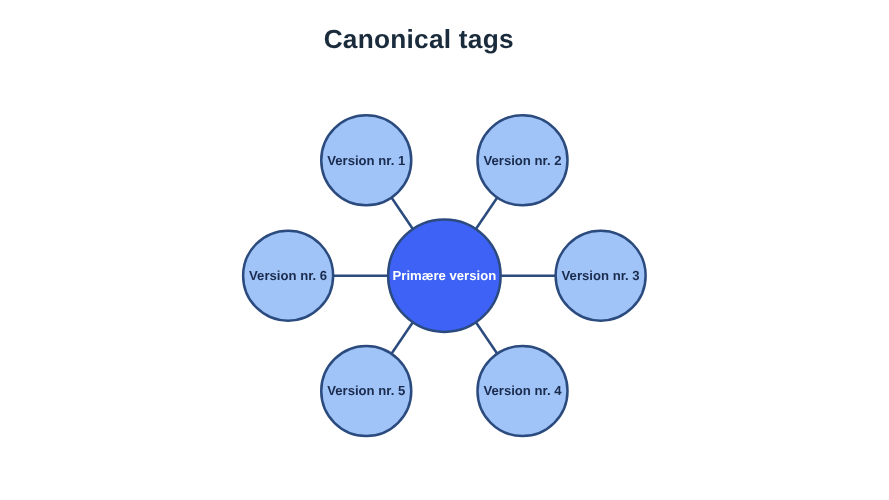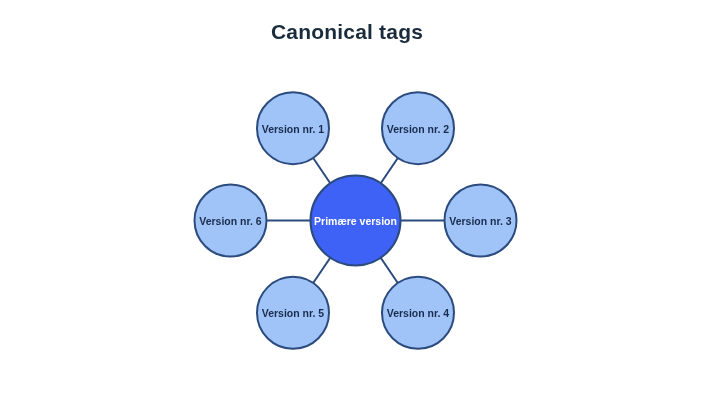--- a/index.html
+++ b/index.html
@@ -15,21 +15,21 @@
     overflow: hidden;
   }
   #canvas {
     position: relative;
     width: 711px;
     height: 400px;
     background: #ffffff;
   }
   #diagram-title {
     position: absolute;
-    left: 12px;
+    left: 0;
     top: 20px;
     width: 670px;
     text-align: center;
     font-family: "Liberation Sans", sans-serif;
     font-size: 21px;
     font-weight: bold;
     color: #1a2b3c;
     letter-spacing: 0.2px;
     white-space: nowrap;
   }

